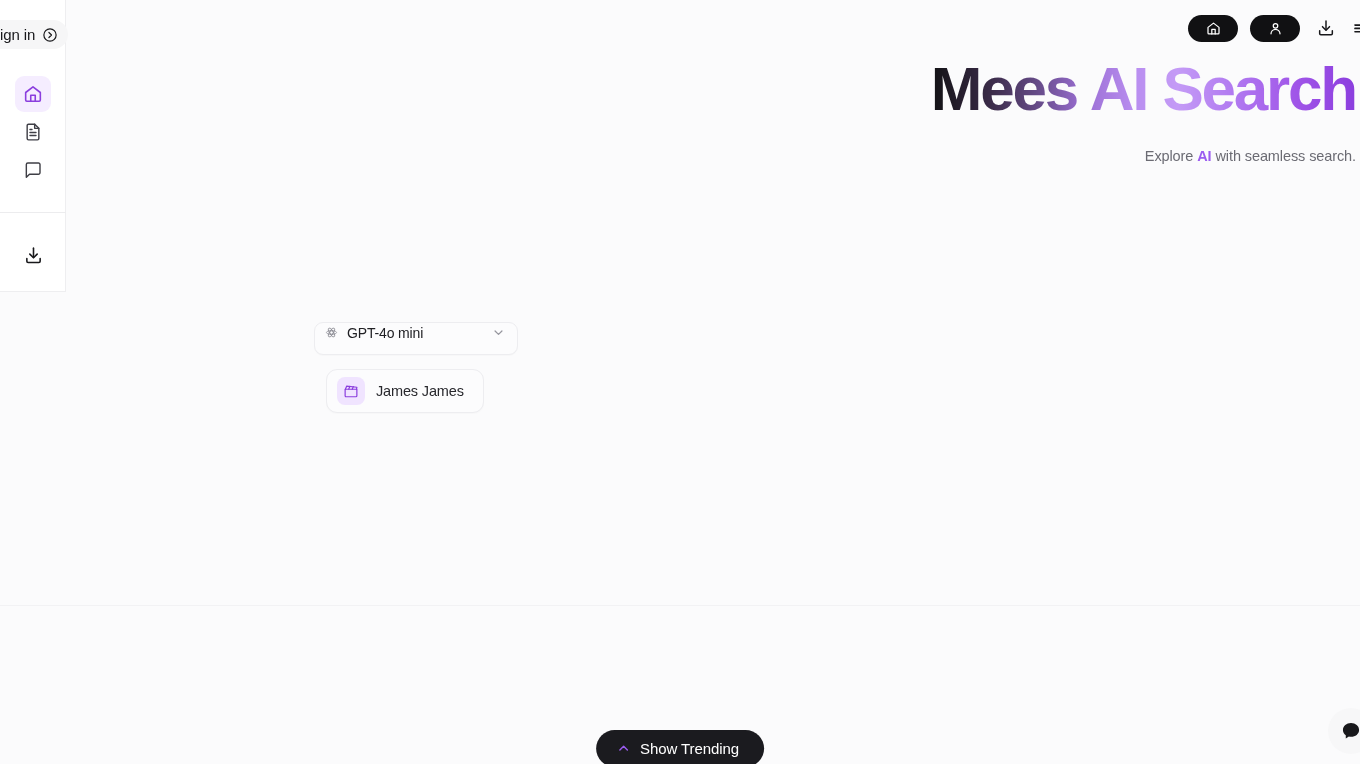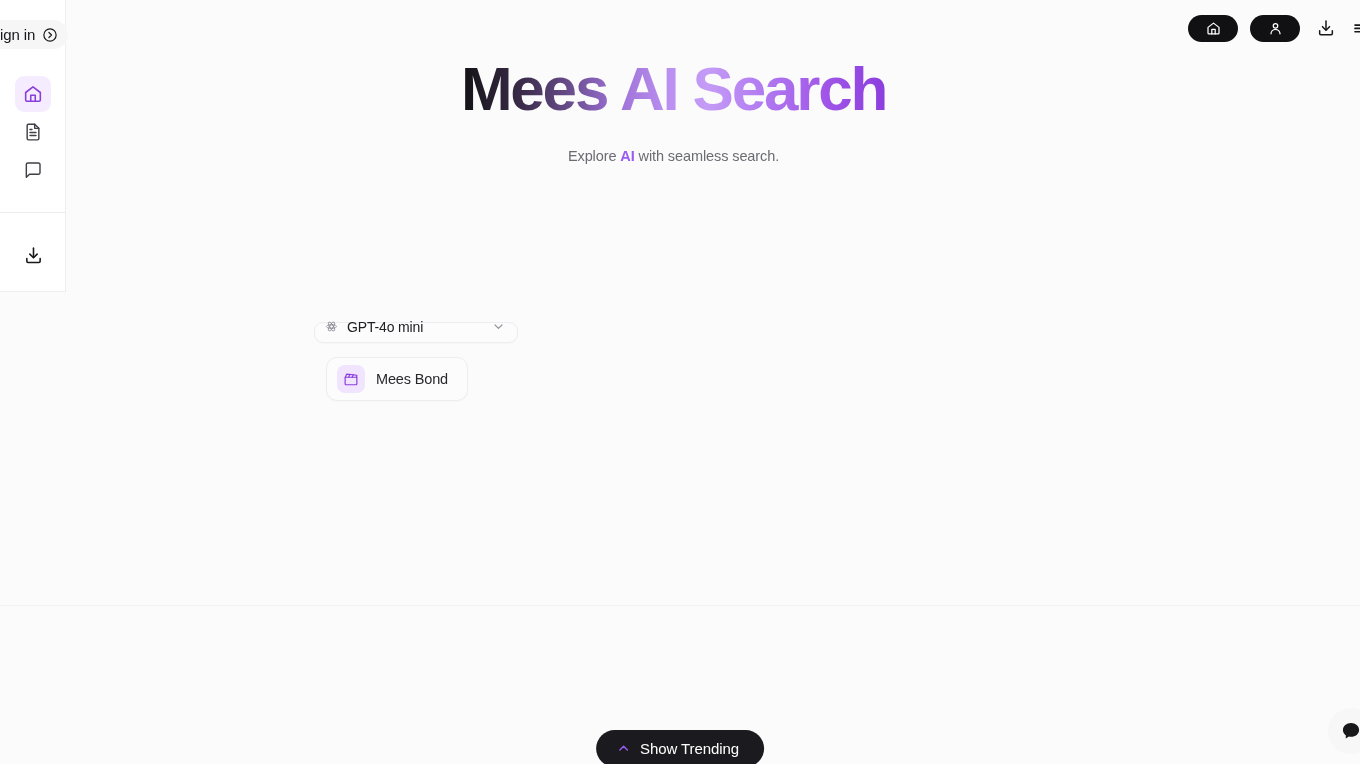--- a/index.html
+++ b/index.html
@@ -99,22 +99,22 @@
     display: flex;
     align-items: center;
     justify-content: center;
     cursor: pointer;
   }
 
   
   #hero {
     position: absolute;
     top: 56px;
-    left: 0; right: 13px;
-    text-align: center;
+    left: 0; right: 4px;
+    text-align: right;
   }
   #title {
     font-size: 62px;
     font-weight: 700;
     letter-spacing: -2.2px;
     line-height: 1.08;
     background: linear-gradient(90deg,
         #121214 0%, #3a2b48 14%, #6a4e8e 26%,
         #9b6fd4 36%, #b98ef0 48%, #c49bf6 58%,
         #b078f0 72%, #a055e8 86%, #8b3ede 100%);
@@ -137,21 +137,21 @@
     position: absolute;
     left: 50%;
     transform: translateX(-50%);
     top: 322px;
     width: 736px;
   }
 
   
   #model-select {
     width: 204px;
-    height: 21px;
+    height: 33px;
     background: #fcfcfd;
     border: 1px solid #ededf0;
     border-radius: 9px;
     display: flex;
     align-items: center;
     padding: 0 11px 12px 10px;
     gap: 9px;
     cursor: pointer;
     margin-left: 2px;
     box-shadow: 0 1px 1px rgba(16,16,20,.02);
@@ -415,21 +415,21 @@
 
     <div class="chip">
       <span class="chip-ico">
         <svg width="16" height="16" viewBox="0 0 24 24" fill="none" stroke="#8b3ede" stroke-width="1.8" stroke-linecap="round" stroke-linejoin="round">
           <path d="M3.2 9.4h17.6v9.8a1.4 1.4 0 0 1-1.4 1.4H4.6a1.4 1.4 0 0 1-1.4-1.4z"></path>
           <path d="M3.6 9.4L5.6 4.6l15.2 1.8-.6 3"></path>
           <path d="M8.7 9.1L10.2 5"></path>
             <path d="M13.8 9.5L15.4 5.5"></path>
         </svg>
       </span>
-      <span class="chip-lbl">Mees Bond</span>
+      <span class="chip-lbl">James James</span>
     </div>
 
 
 
 
   </div>
 </div>
 
 <div id="section-divider"></div>
 

